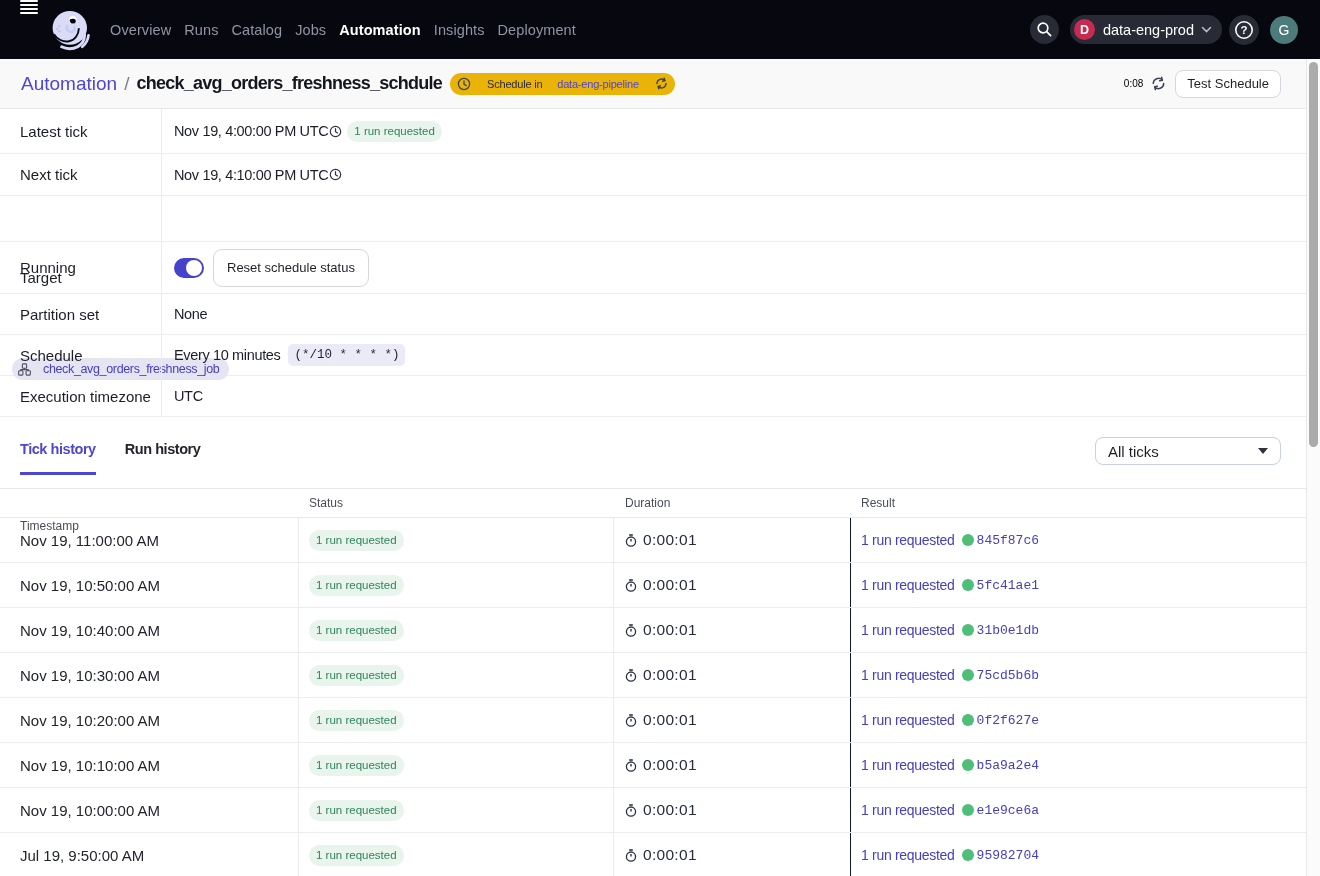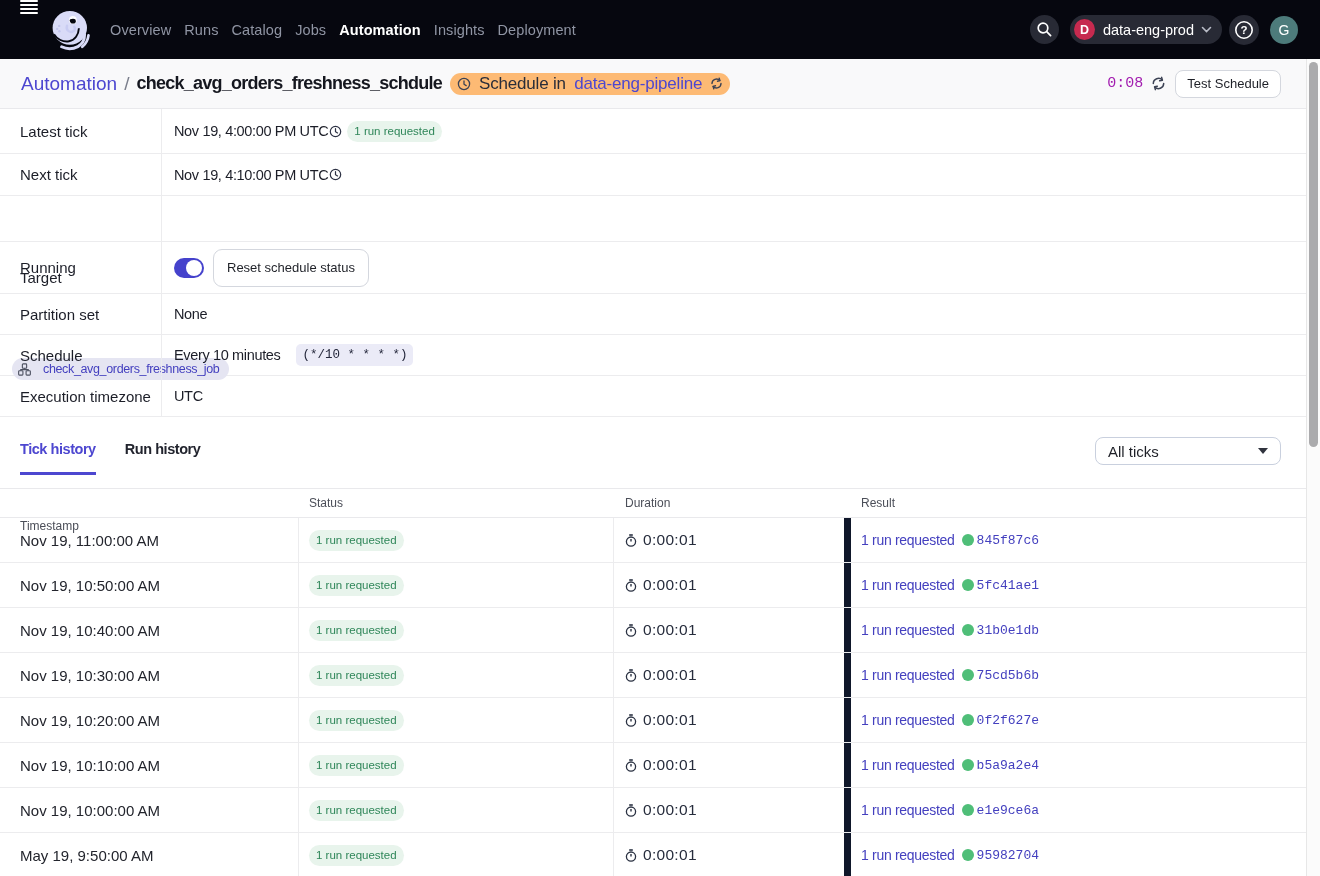--- a/index.html
+++ b/index.html
@@ -19,24 +19,24 @@
 .envd { width:21px; height:21px; border-radius:50%; background:#c62a4f; color:#fff; font-size:12.5px; font-weight:700; display:flex; align-items:center; justify-content:center; }
 .envtxt { color:#fff; font-size:14.5px; margin:0 7px 0 8px; }
 .avatar { width:28px; height:28px; border-radius:50%; background:#4d7b7b; color:#fff; font-size:14px; font-weight:400; display:flex; align-items:center; justify-content:center; margin-left:11px; }
 
 
 .crumbrow { height:50px; background:#f9f9fa; border-bottom:1px solid #e9e9ec; display:flex; align-items:center; padding:0 39px 0 21px; }
 .crumb { display:flex; align-items:center; font-size:19px; }
 .crumb a.root { color:#4d47d0; }
 .crumb .slash { color:#7b7f8c; margin:0 7px; font-weight:400; }
 .crumb b { color:#15171f; font-weight:700; font-size:18px; letter-spacing:-0.75px; }
-.chip { height:22px; background:#fdba74; border-radius:11px; display:flex; align-items:center; font-size:17px; color:#2a2d39; padding:0 7px; margin-left:8px; gap:8px; letter-spacing:-0.2px; }
+.chip { height:22px; background:#eab308; border-radius:11px; display:flex; align-items:center; font-size:11px; color:#2a2d39; padding:0 7px; margin-left:8px; gap:16px; letter-spacing:-0.2px; }
 .chip a { color:#4d47d0; }
 .crumbright { margin-left:auto; display:flex; align-items:center; }
-.counter { font-size:15px; color:#a21caf;font-family:Liberation Mono, monospace; }
+.counter { font-size:10px; color:#000000; }
 .btn { height:28px; background:#fff; border:1px solid #d4d7de; border-radius:8px; font-family:"Liberation Sans",sans-serif; font-size:13px; color:#1e2027; padding:0 11px; display:flex; align-items:center; margin-left:9px; }
 
 
 .meta { width:100%; background:#fff; }
 .mrow { display:flex; border-bottom:1px solid #ececee; }
 .mlabel { width:162px; flex:0 0 162px; border-right:1px solid #ececee; padding-left:20px; display:flex; align-items:center; font-size:15px; color:#1c1e28; }
 .mval { flex:1; display:flex; align-items:center; padding-left:12px; font-size:14.5px; letter-spacing:-0.35px; color:#1c1e28; }
 .gpill { height:21px; background:#e8f4ec; color:#2f8659; border-radius:11px; font-size:11.5px; letter-spacing:0; display:flex; align-items:center; padding:0 7px; }
 .jobpill { height:22px; background:#e5e5f2; border-radius:11px; display:flex; align-items:center; gap:12px; padding:0 10px 0 6px; font-size:12.5px; letter-spacing:-0.35px; }
 .jobpill a { color:#4440bf; }
@@ -52,21 +52,21 @@
 .tab.on { color:#4d47d0; border-bottom:3px solid #4d47d0; }
 .select { position:absolute; right:39px; top:20px; width:186px; height:28px; background:#fff; border:1px solid #c9d0de; border-radius:8px; display:flex; align-items:center; font-size:15px; color:#1e2027; padding:0 12px; }
 .select .car { margin-left:auto; width:0; height:0; border-left:5px solid transparent; border-right:5px solid transparent; border-top:6px solid #30333e; }
 
 
 .ttable { border-top:1px solid #e9e9ec; background:#fff; }
 .throw { display:flex; height:29px; border-bottom:1px solid #e9e9ec; align-items:center; font-size:12px; color:#4b4e58; }
 .trow { display:flex; height:45px; border-bottom:1px solid #ececee; align-items:center; font-size:15px; color:#23252d; }
 .c1 { width:299px; flex:0 0 299px; padding-left:20px; border-right:1px solid #ececee; height:100%; display:flex; align-items:center; }
 .c2 { width:315px; flex:0 0 315px; padding-left:10px; border-right:1px solid #ececee; height:100%; display:flex; align-items:center; }
-.c3 { width:237px; flex:0 0 237px; padding-left:11px; border-right:7px solid #0f172a; height:100%; display:flex; align-items:center; gap:6px; }
+.c3 { width:237px; flex:0 0 237px; padding-left:11px; border-right:1px solid #0f172a; height:100%; display:flex; align-items:center; gap:6px; }
 .c4 { flex:1; padding-left:10px; height:100%; display:flex; align-items:center; }
 .rlink { color:#4440bf; font-size:14px; letter-spacing:-0.3px; }
 .gdot { width:12px; height:12px; border-radius:50%; background:#4fbe78; display:inline-block; margin:0 3px 0 7px; }
 .hash { font-family:"Liberation Mono",monospace; font-size:13px; color:#4440bf; letter-spacing:0; }
 .dur { color:#262c3c; font-size:15.5px; letter-spacing:0.3px; }
 
 
 .sbar { position:fixed; right:0; top:59px; width:14px; height:817px; background:#fbfbfb; border-left:1px solid #e7e7e7; }
 .sthumb { position:absolute; left:2px; top:3px; width:9px; height:385px; background:#ababad; border-radius:5px; }
 </style>
@@ -204,21 +204,21 @@
     </div>
   </div>
   <div class="mrow" style="height:41px;">
     <div class="mlabel">Partition set</div>
     <div class="mval">None</div>
   </div>
   <div class="mrow" style="height:41px;">
     <div class="mlabel">Schedule</div>
     <div class="mval">
         <span>Every 10 minutes</span>
-        <span class="cron" style="margin-left:16px;">(*/10 * * * *)</span>
+        <span class="cron" style="margin-left:8px;">(*/10 * * * *)</span>
       </div>
   </div>
   <div class="mrow" style="height:41px;">
     <div class="mlabel">Execution timezone</div>
     <div class="mval">UTC</div>
   </div>
 </div>
 
 <div class="tabsrow">
   <div class="tabs">
@@ -362,21 +362,21 @@
         </svg>
         <span class="dur">0:00:01</span>
       </div>
     <div class="c4">
         <a class="rlink">1 run requested</a>
         <span class="gdot"></span>
         <span class="hash">e1e9ce6a</span>
       </div>
   </div>
   <div class="trow">
-    <div class="c1">May 19, 9:50:00 AM</div>
+    <div class="c1">Jul 19, 9:50:00 AM</div>
     <div class="c2">
         <span class="gpill">1 run requested</span>
       </div>
     <div class="c3">
         <svg width="12" height="13" viewBox="0 0 12 13">
           <line x1="4.2" y1="1" x2="7.8" y2="1" stroke="#2a3142" stroke-width="1.6"></line>
           <circle cx="6" cy="7.6" r="4.6" stroke="#2a3142" stroke-width="1.3" fill="none"></circle>
           <line x1="6" y1="7.6" x2="6" y2="4.9" stroke="#2a3142" stroke-width="1.4"></line>
         </svg>
         <span class="dur">0:00:01</span>

